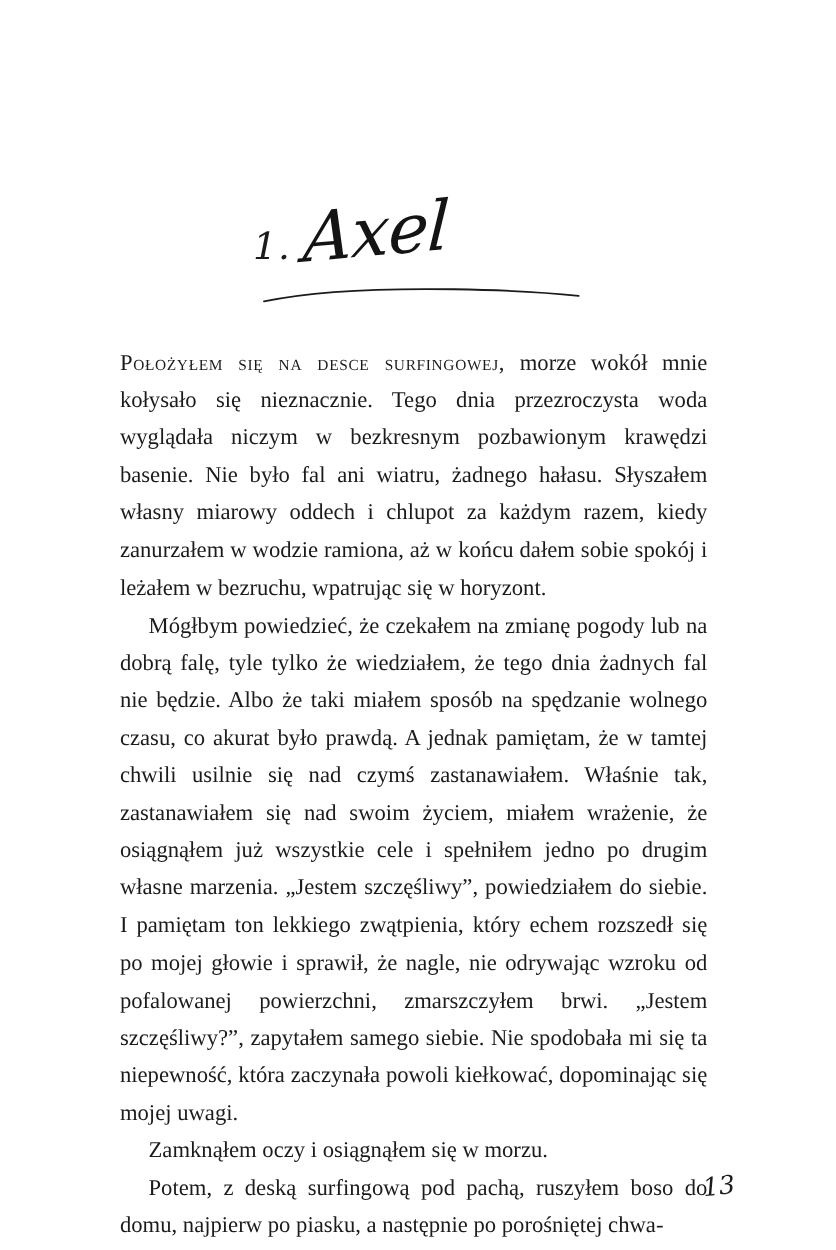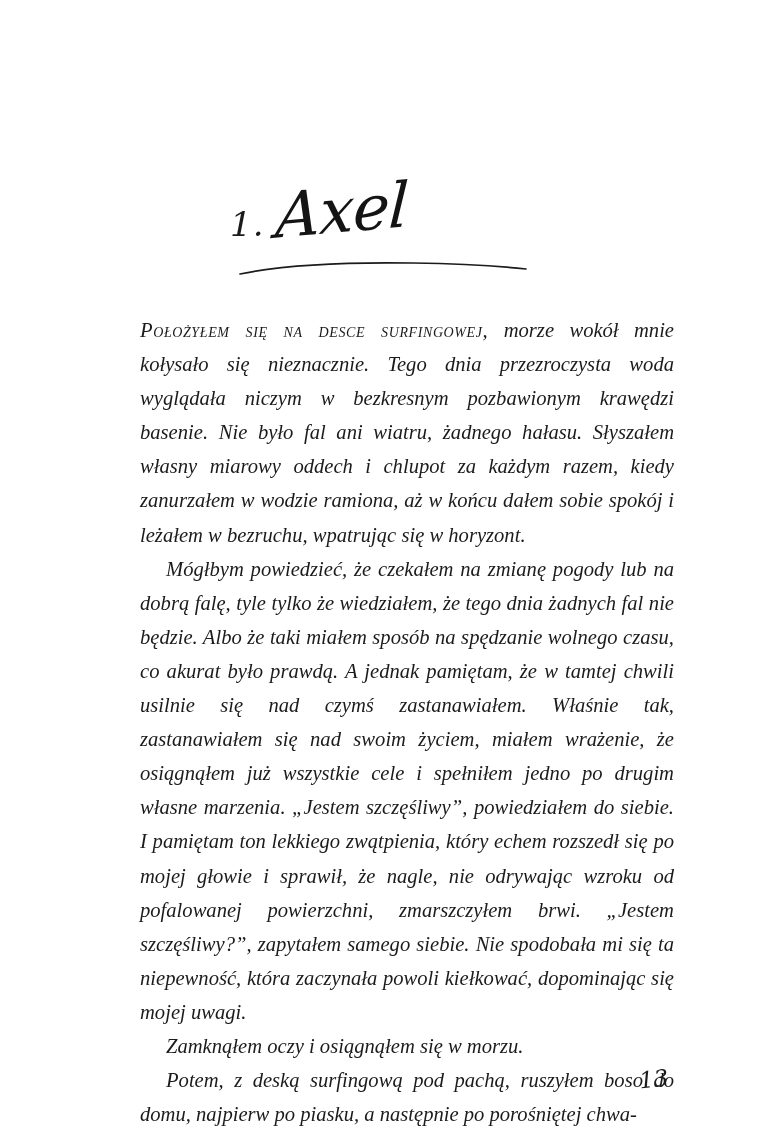--- a/index.html
+++ b/index.html
@@ -65,29 +65,28 @@
     left: 8px;
     top: 82px;
     width: 290px;
     height: 18px;
     overflow: visible;
   }
 
   
   .body-text {
     position: absolute;
-    left: 140px;
+    left: 109px;
     top: 313px;
     width: 534px;
     font-size: 20.6px;
     line-height: 34.1px;
     text-align: justify;
     text-justify: inter-word;
     hyphens: manual;
-    font-style: italic;
   }
   .body-text p {
     margin: 0;
     text-indent: 0;
   }
   .body-text p + p {
     text-indent: 26px;
   }
   .smallcaps {
     font-variant: small-caps;

